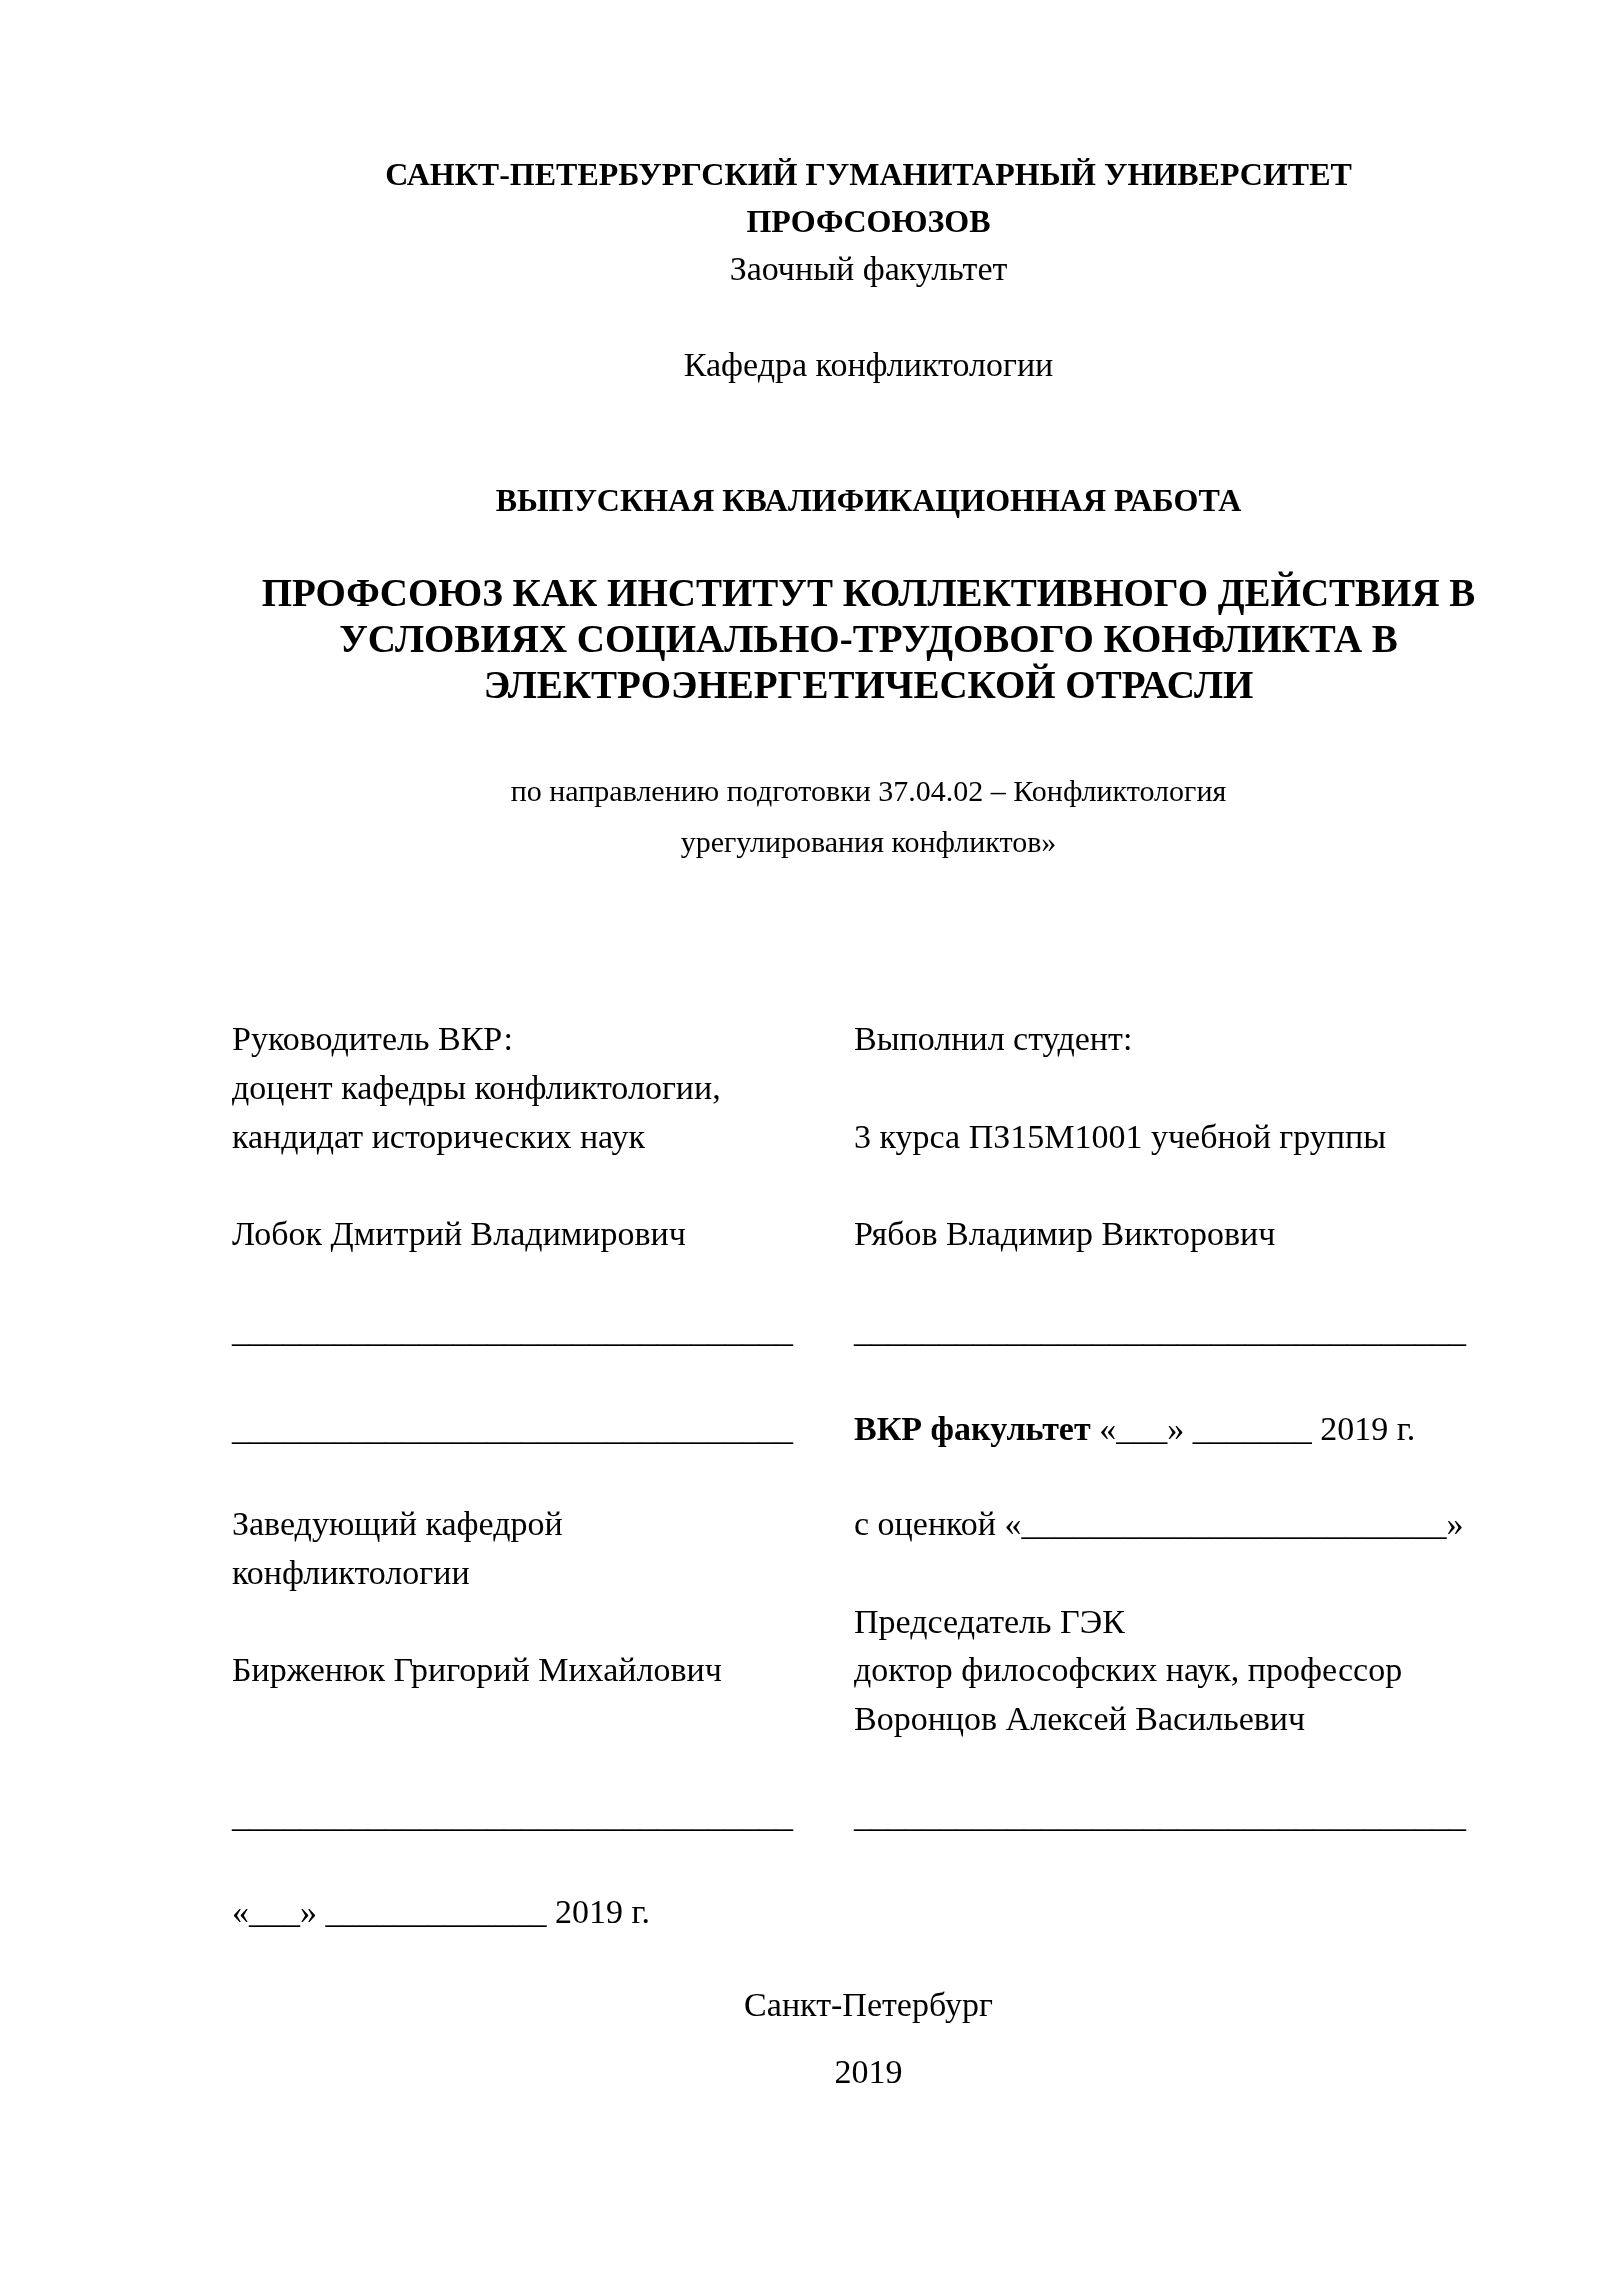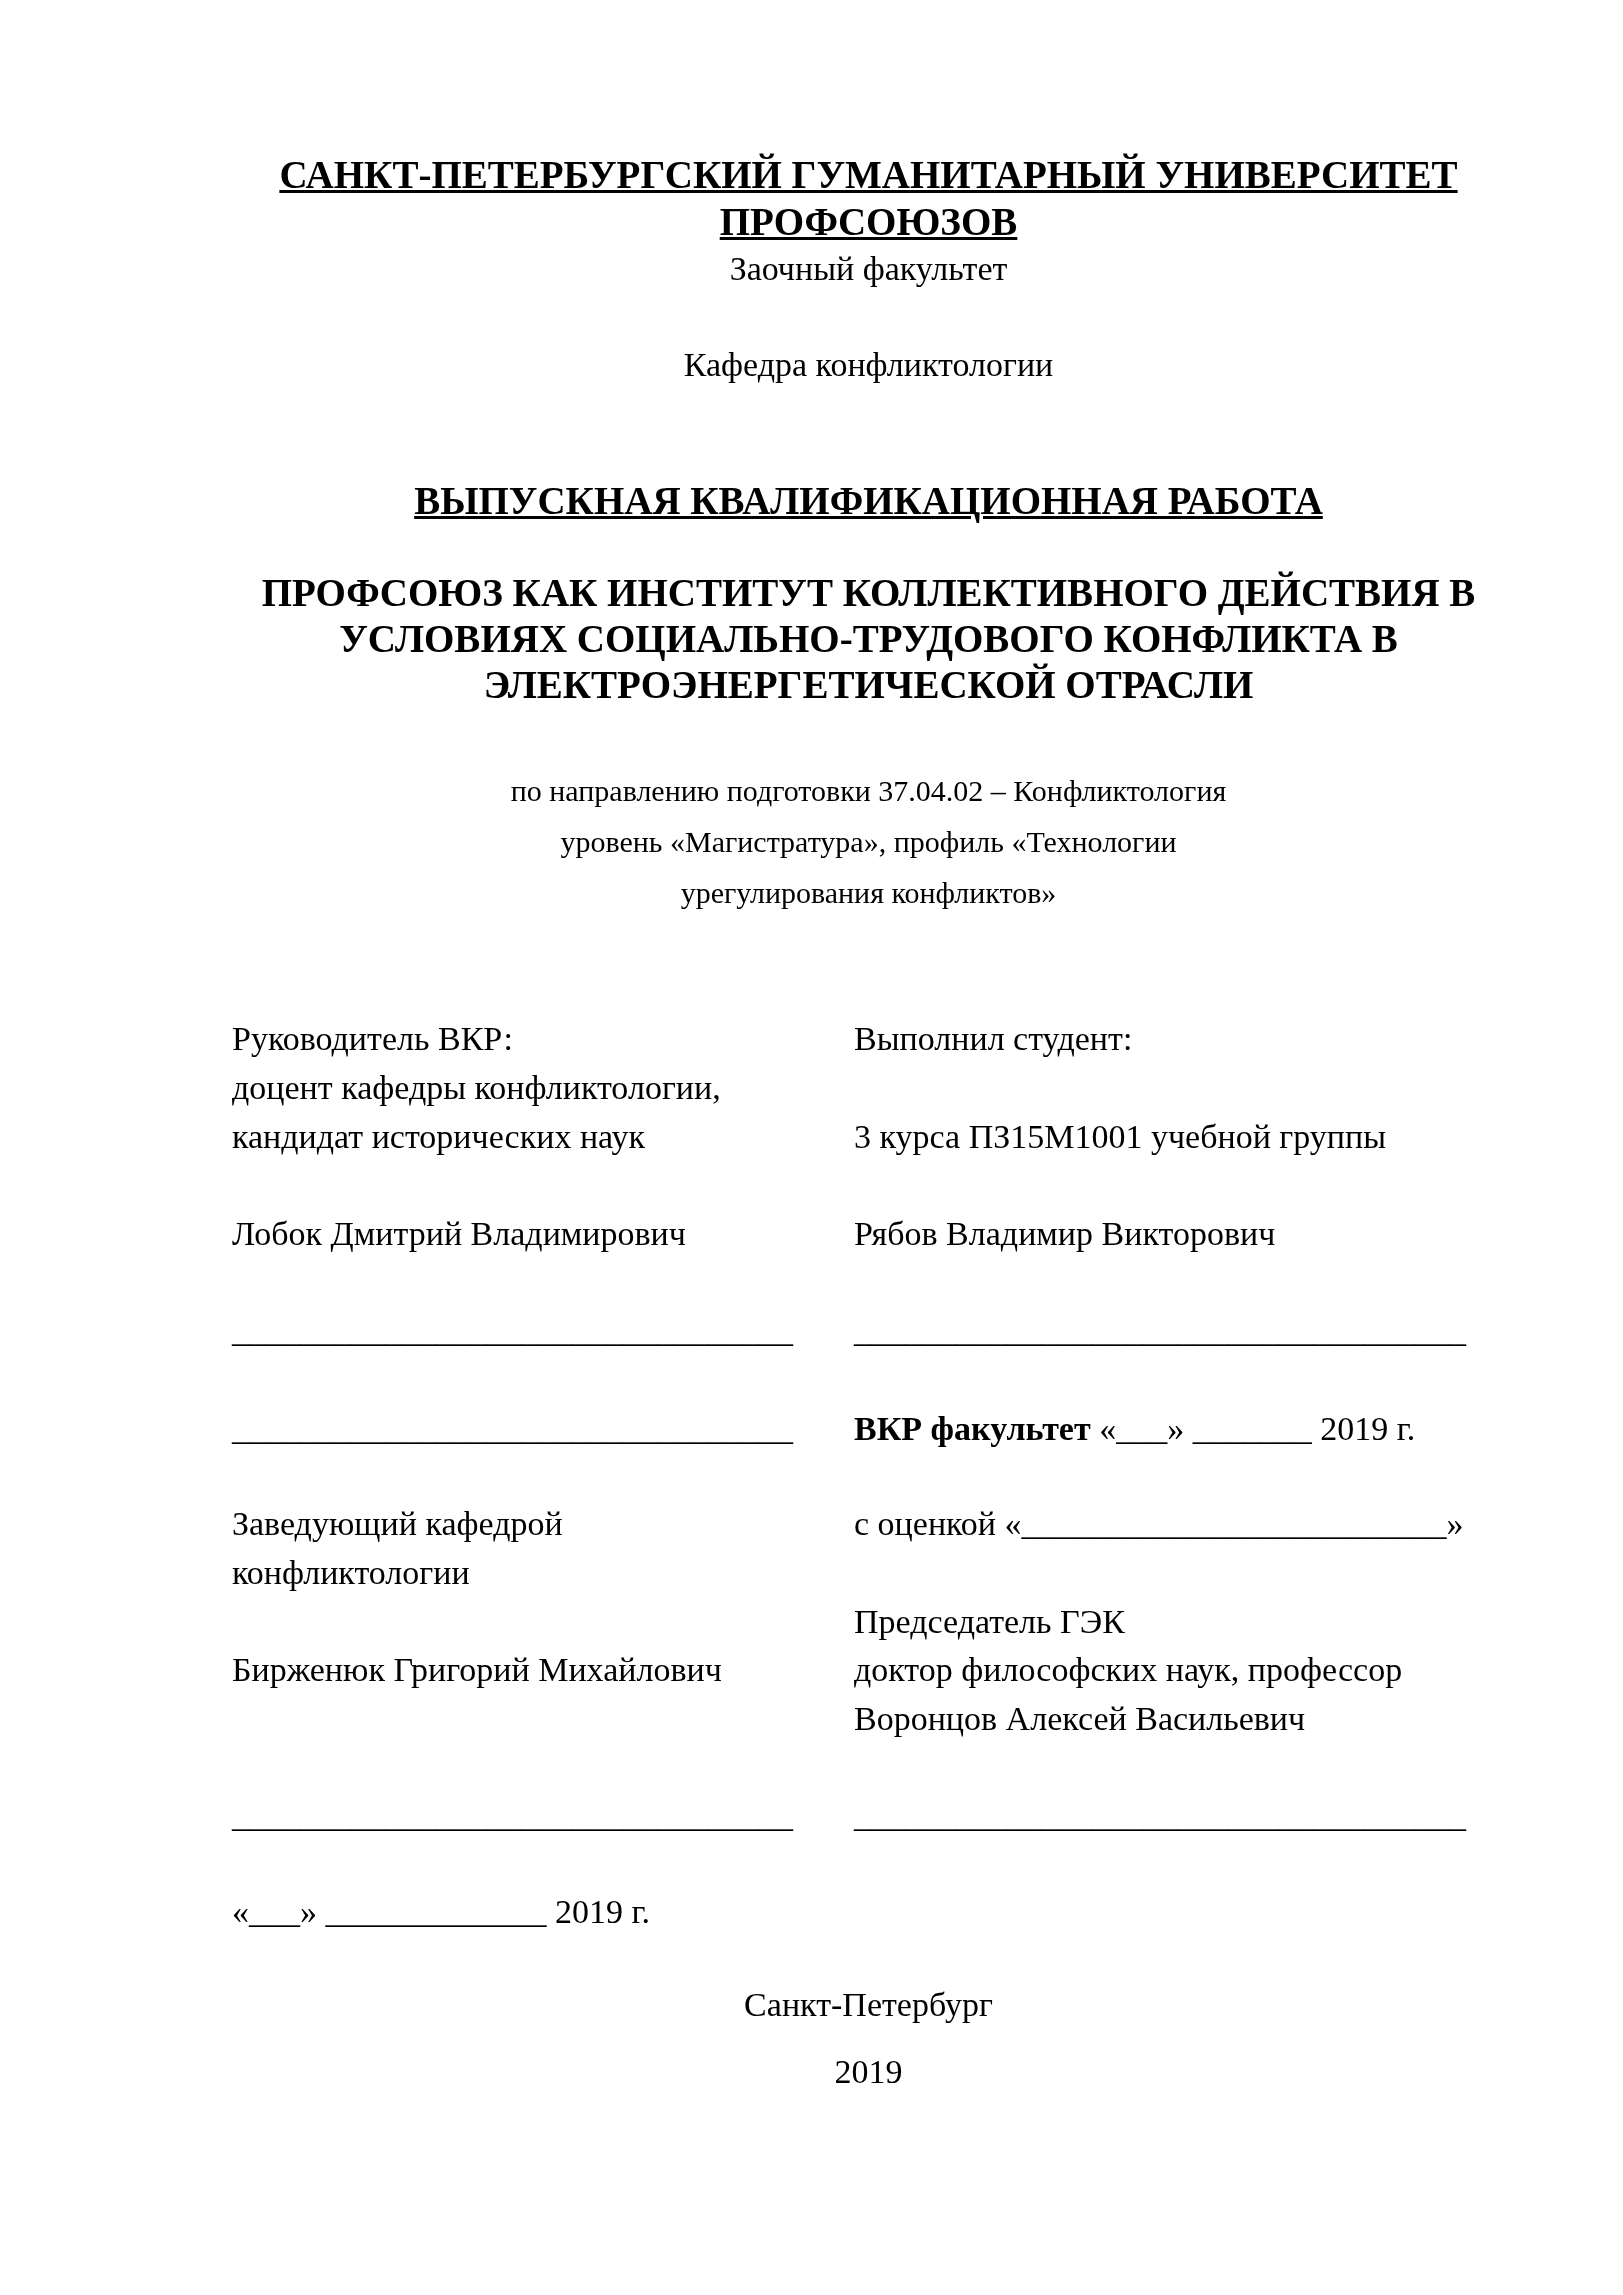--- a/index.html
+++ b/index.html
@@ -6,21 +6,21 @@
   .page{
     position:relative;
     width:1623px;height:2295px;
     background:#ffffff;
     color:#000000;
     font-family:"Liberation Serif","DejaVu Serif",serif;
     overflow:hidden;
   }
   .cx{position:absolute;left:232px;width:1273px;text-align:center;}
   .t{position:absolute;font-size:34px;line-height:49px;white-space:pre;text-align:center;}
-  .h14{font-size:39px;line-height:47px;font-weight:bold;text-decoration:underline;}
+  .h14{font-size:32px;line-height:47px;font-weight:bold;}
   .reg60{font-size:34px;line-height:47px;text-align:center;}
   .title58 div{font-size:39px;line-height:46px;font-weight:bold;}
   .prog65 div{font-size:30px;line-height:51px;}
   .b{font-weight:bold;}
 </style>
 </head>
 <body>
 
 <div class="page">
 
@@ -35,21 +35,20 @@
   <div class="cx h14" style="top:477px">ВЫПУСКНАЯ КВАЛИФИКАЦИОННАЯ РАБОТА</div>
 
   <div class="cx title58" style="top:570px">
     <div>ПРОФСОЮЗ КАК ИНСТИТУТ КОЛЛЕКТИВНОГО ДЕЙСТВИЯ В</div>
     <div>УСЛОВИЯХ СОЦИАЛЬНО-ТРУДОВОГО КОНФЛИКТА В</div>
     <div>ЭЛЕКТРОЭНЕРГЕТИЧЕСКОЙ ОТРАСЛИ</div>
   </div>
 
   <div class="cx prog65" style="top:765px">
     <div>по направлению подготовки 37.04.02 – Конфликтология</div>
-    <div>уровень «Магистратура», профиль «Технологии</div>
     <div>урегулирования конфликтов»</div>
   </div>
 
   <div class="t" style="top:1014px;left:232px">Руководитель ВКР:</div>
   <div class="t" style="top:1014px;left:854px">Выполнил студент:</div>
 
   <div class="t" style="top:1063px;left:232px">доцент кафедры конфликтологии,</div>
 
   <div class="t" style="top:1112px;left:232px">кандидат исторических наук</div>
   <div class="t" style="top:1112px;left:854px">3 курса ПЗ15М1001 учебной группы</div>

